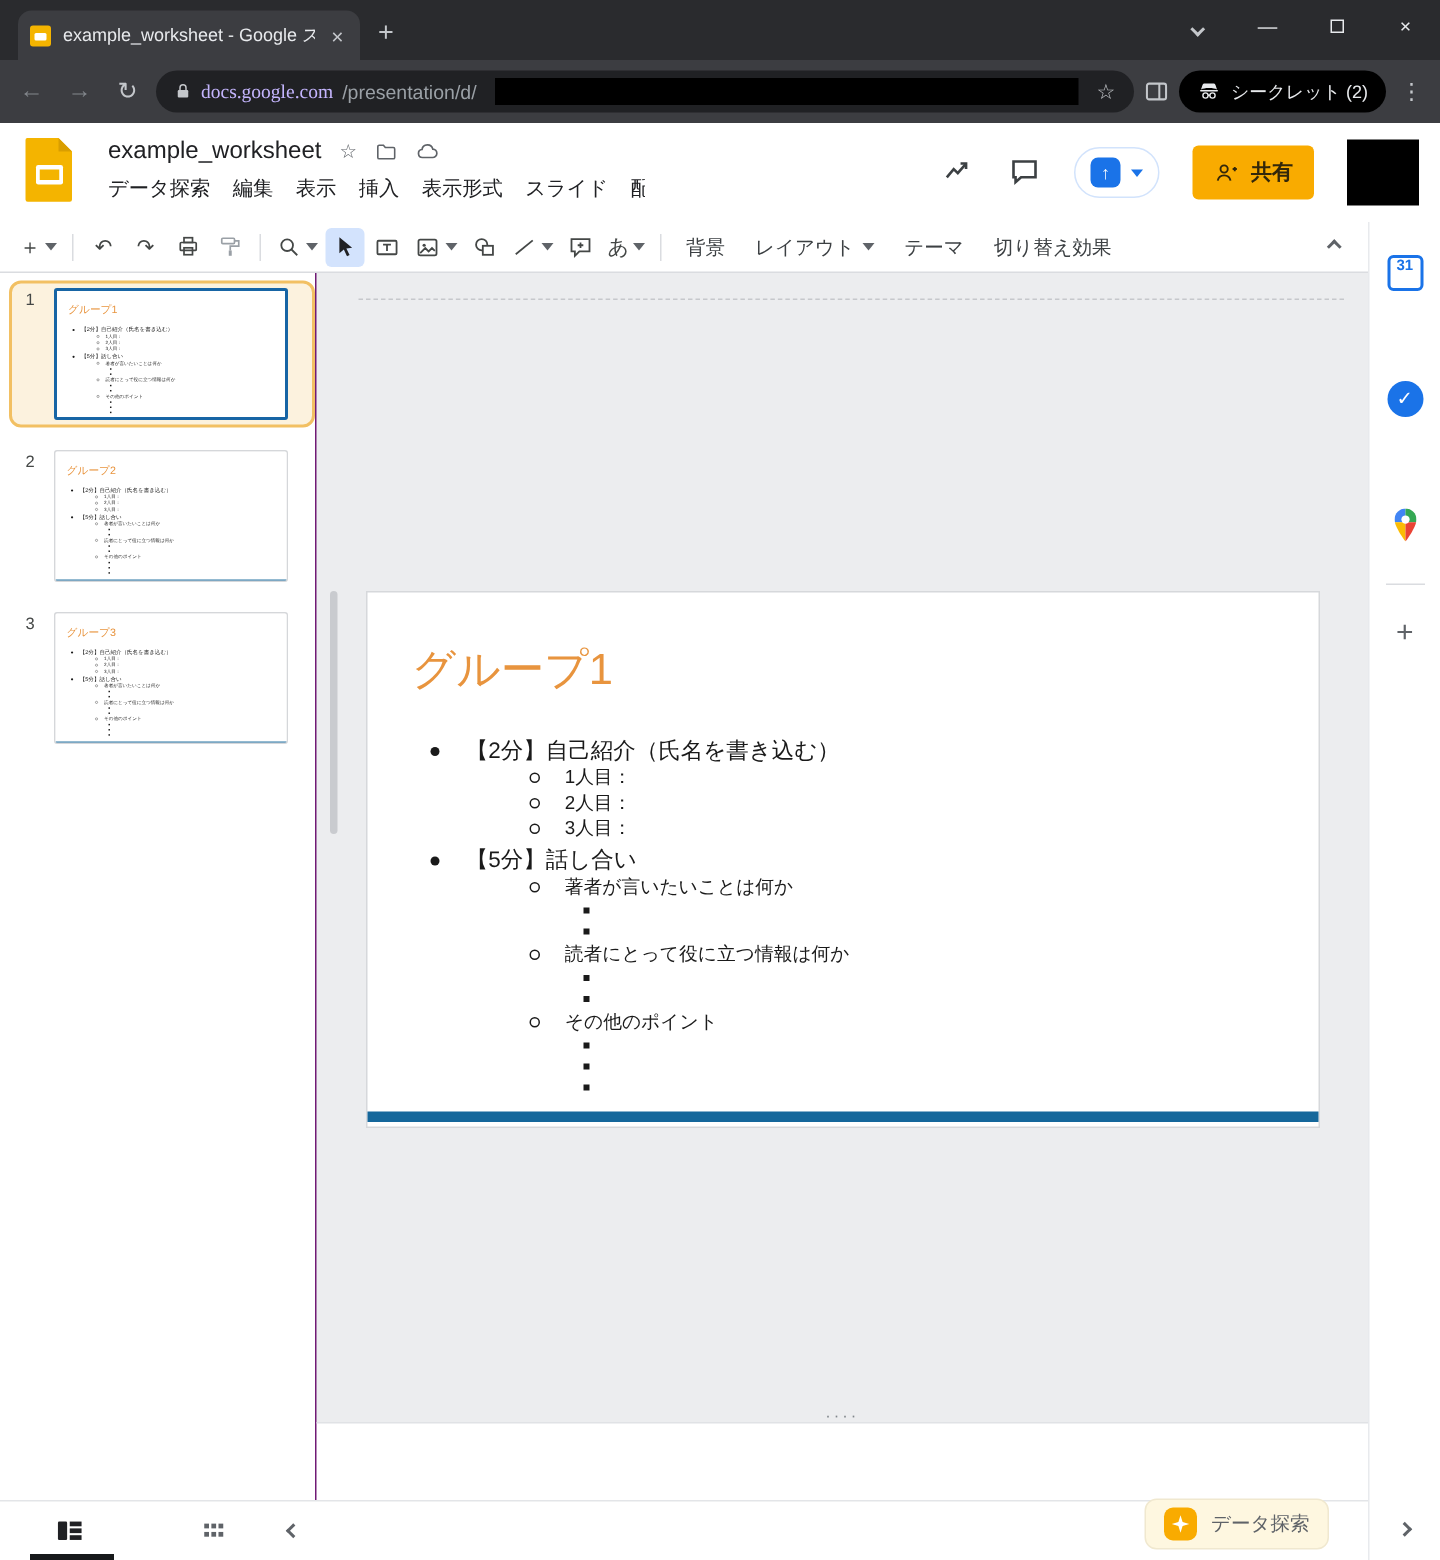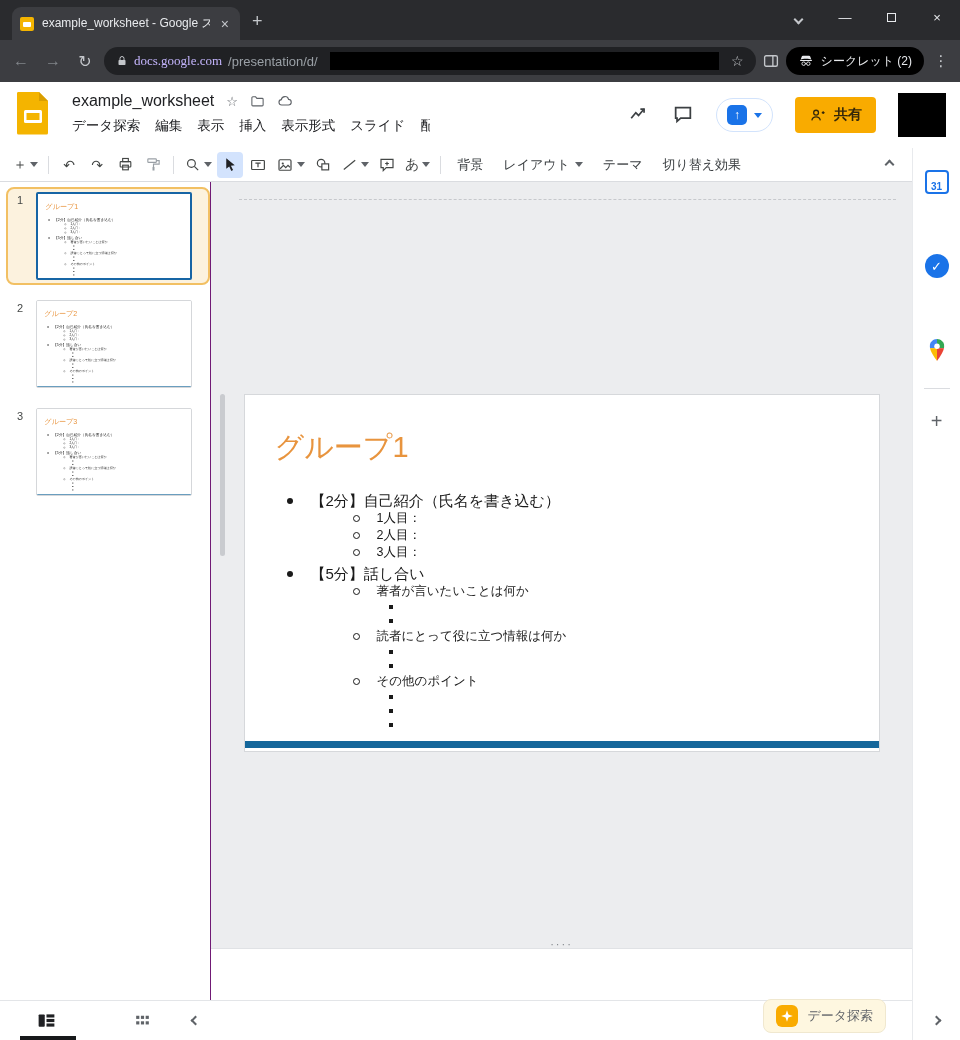--- a/index.html
+++ b/index.html
@@ -121,21 +121,21 @@
   .explore-ic { width:22px; height:22px; border-radius:6px; background:#F9AB00; display:flex; align-items:center; justify-content:center; }
 
   
   .right-panel { position:absolute; top:66px; right:0; width:48px; bottom:0; background:#fff;
                  border-left:1px solid #E8EAED; display:flex; flex-direction:column; align-items:center;
                  padding:22px 0 12px 0; gap:30px; z-index:3; }
   .sp-divider { width:26px; height:1px; background:#DADCE0; margin:-8px 0; }
   .sp-plus { font-size:20px; color:#5F6368; line-height:20px; }
   .sp-bottom { margin-top:auto; }
   .gcal { width:24px; height:24px; background:#fff; border:2.5px solid #1A73E8; border-radius:4px;
-          display:flex; align-items:flex-end; justify-content:center; font-size:10px; font-weight:bold; color:#1A73E8; }
+          display:flex; align-items:flex-start; justify-content:center; font-size:10px; font-weight:bold; color:#1A73E8; }
   .gkeep { width:24px; height:24px; background:#FBBC04; border-radius:5px; position:relative; }
   .gkeep::after { content:''; position:absolute; left:7px; top:4px; width:10px; height:10px; border-radius:50%; background:#fff; }
   .gkeep::before { content:''; position:absolute; left:9.5px; top:14px; width:5px; height:4px; background:#fff; }
   .gtasks { width:24px; height:24px; border-radius:50%; background:#1A73E8; color:#fff; display:flex;
             align-items:center; justify-content:center; font-size:13px; }
   .gcontacts { width:24px; height:24px; border-radius:50%; background:#1A73E8; position:relative; overflow:hidden; }
   .gcontacts::before { content:''; position:absolute; left:8px; top:4px; width:8px; height:8px; border-radius:50%; background:#fff; }
   .gcontacts::after { content:''; position:absolute; left:5px; top:14px; width:14px; height:9px; border-radius:7px 7px 0 0; background:#fff; }
 </style>
 </head>

